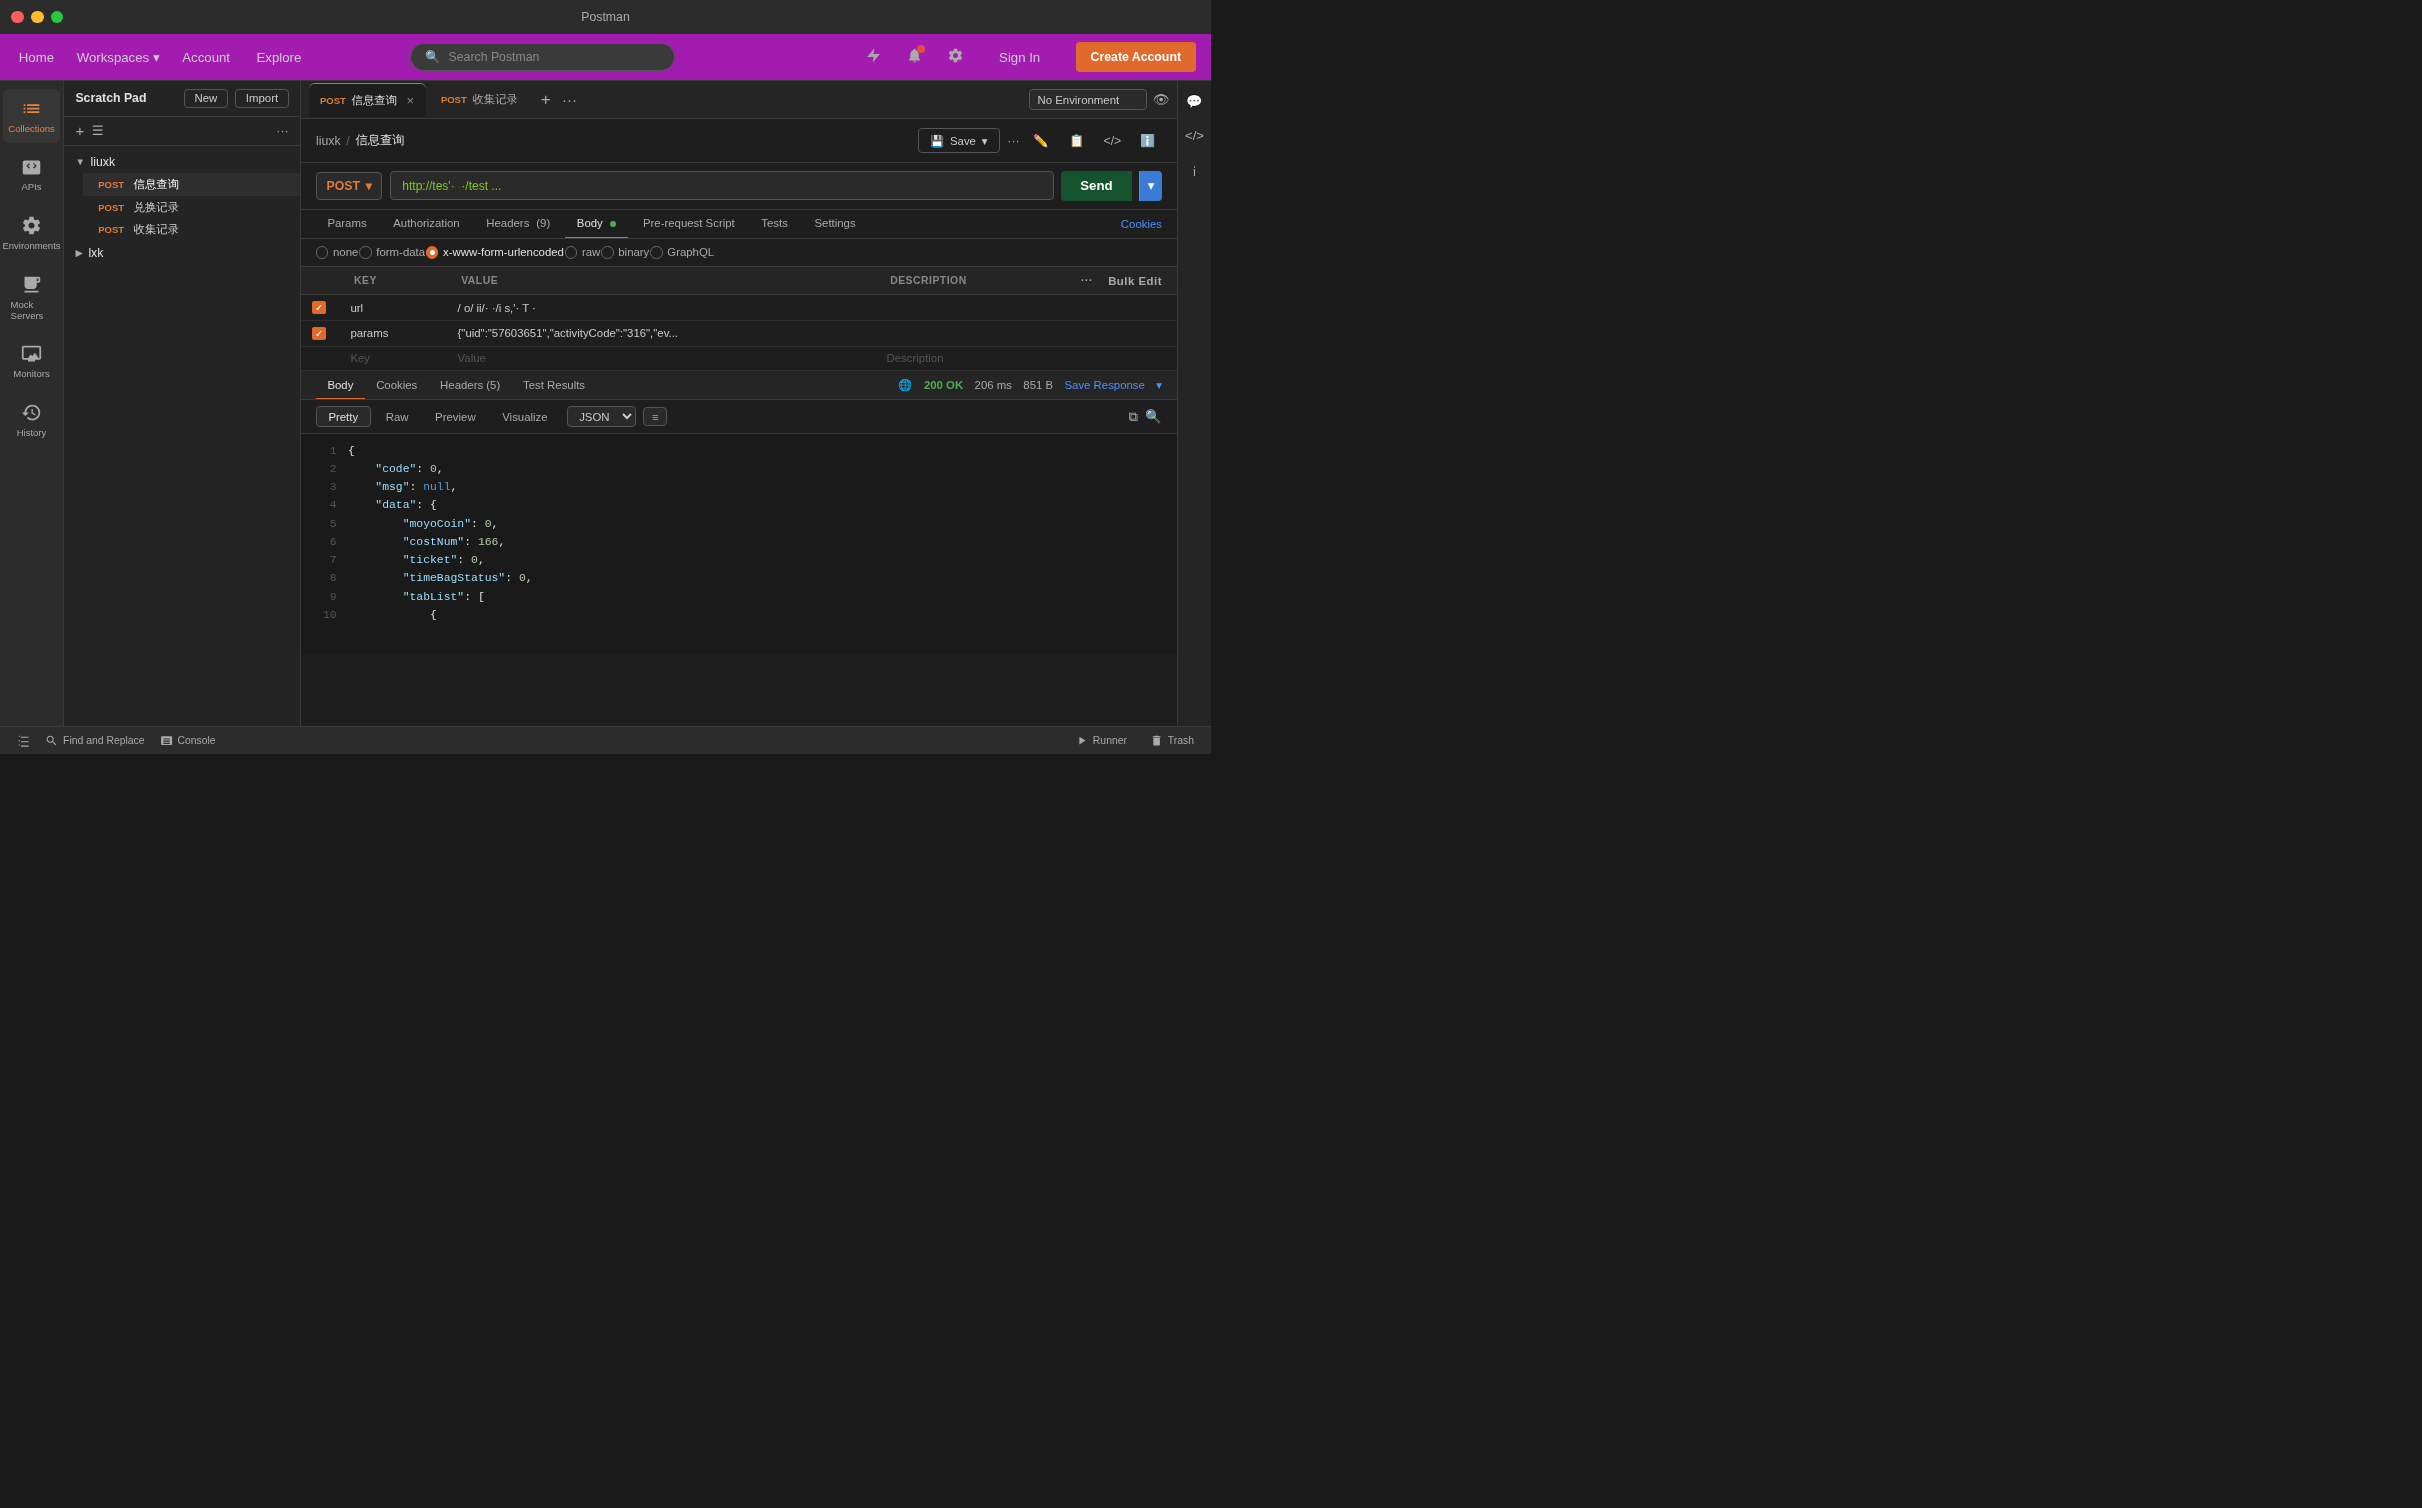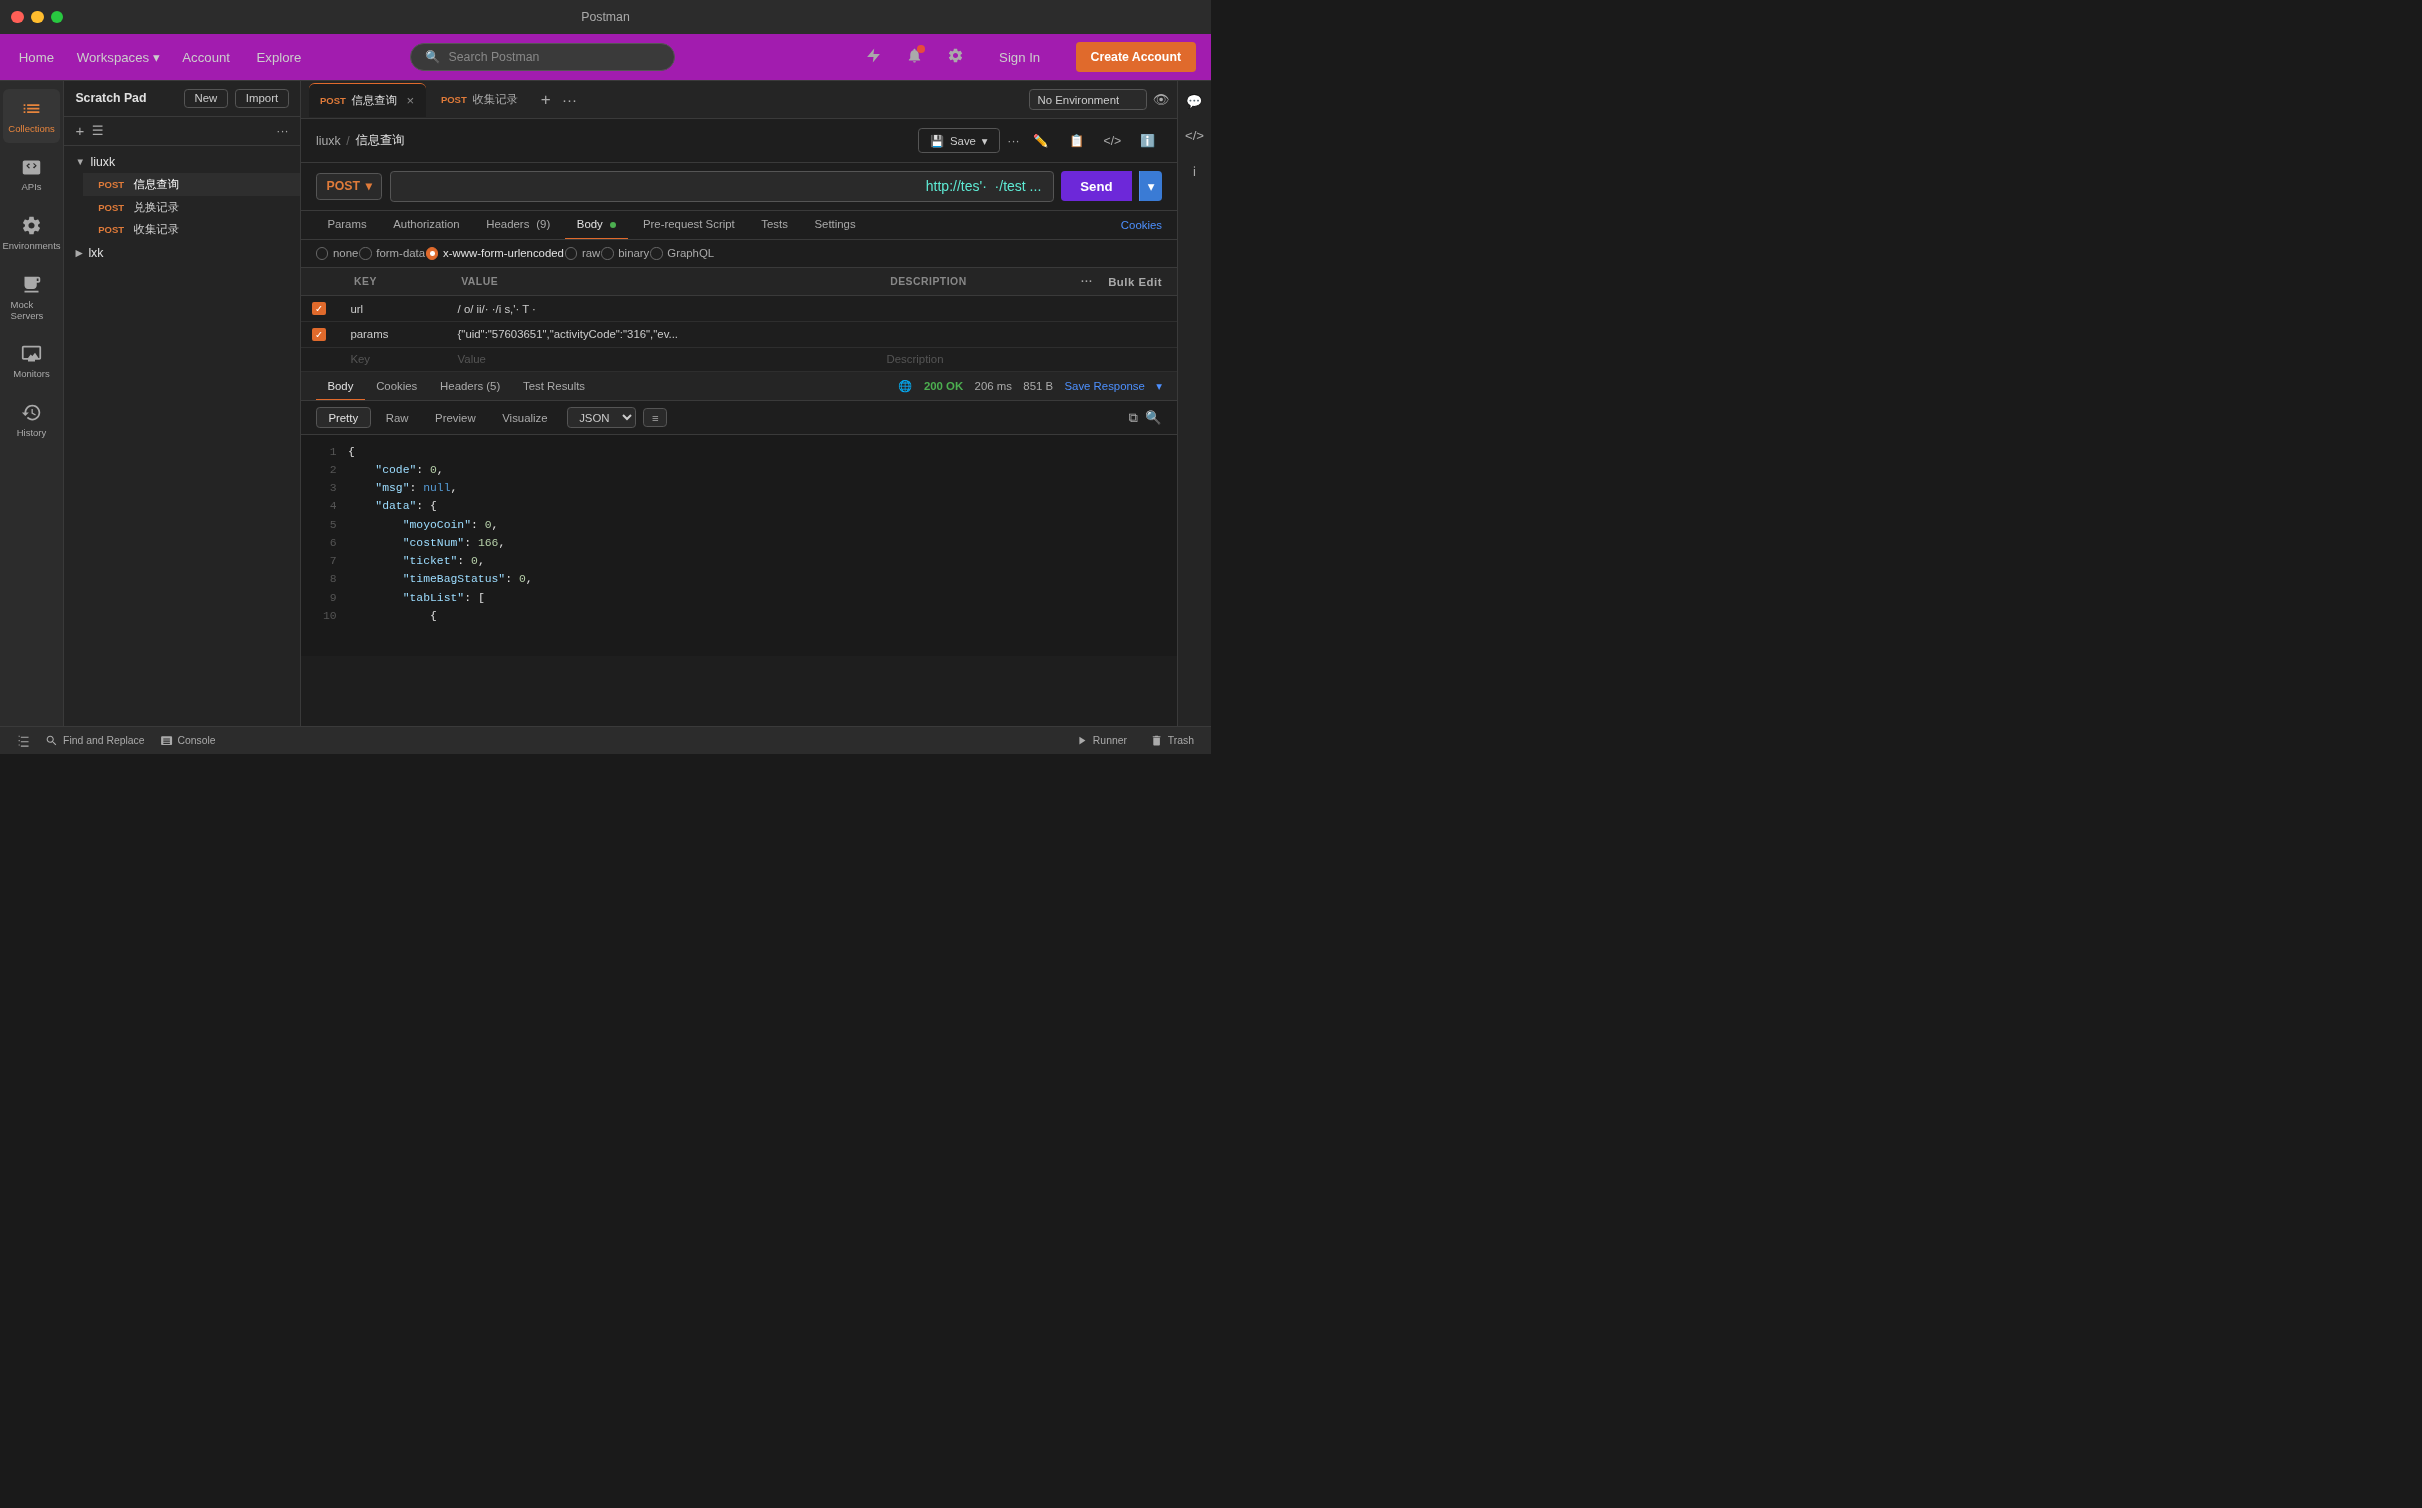--- a/index.html
+++ b/index.html
@@ -364,29 +364,28 @@
       font-weight: 600;
       cursor: pointer;
       display: flex;
       align-items: center;
       gap: 5.7px;
     }
     .url-input {
       flex: 1;
       background: #2a2a2a;
       border: 0.9px solid #555;
-      color: #5eead4;
+      color: #84cc16;
       border-radius: 3.8px;
       padding: 6.6px 11.4px;
-      font-size: 14px;
+      font-size: 12px;
       outline: none;
-      text-align: right;
     }
     .send-btn {
-      background: #6d28d9;
+      background: #14532d;
       color: #fff;
       border: none;
       border-radius: 3.8px 0 0 3.8px;
       padding: 7.6px 19px;
       font-size: 13.2px;
       font-weight: 600;
       cursor: pointer;
     }
     .send-dropdown {
       background: #3a7bd5;

